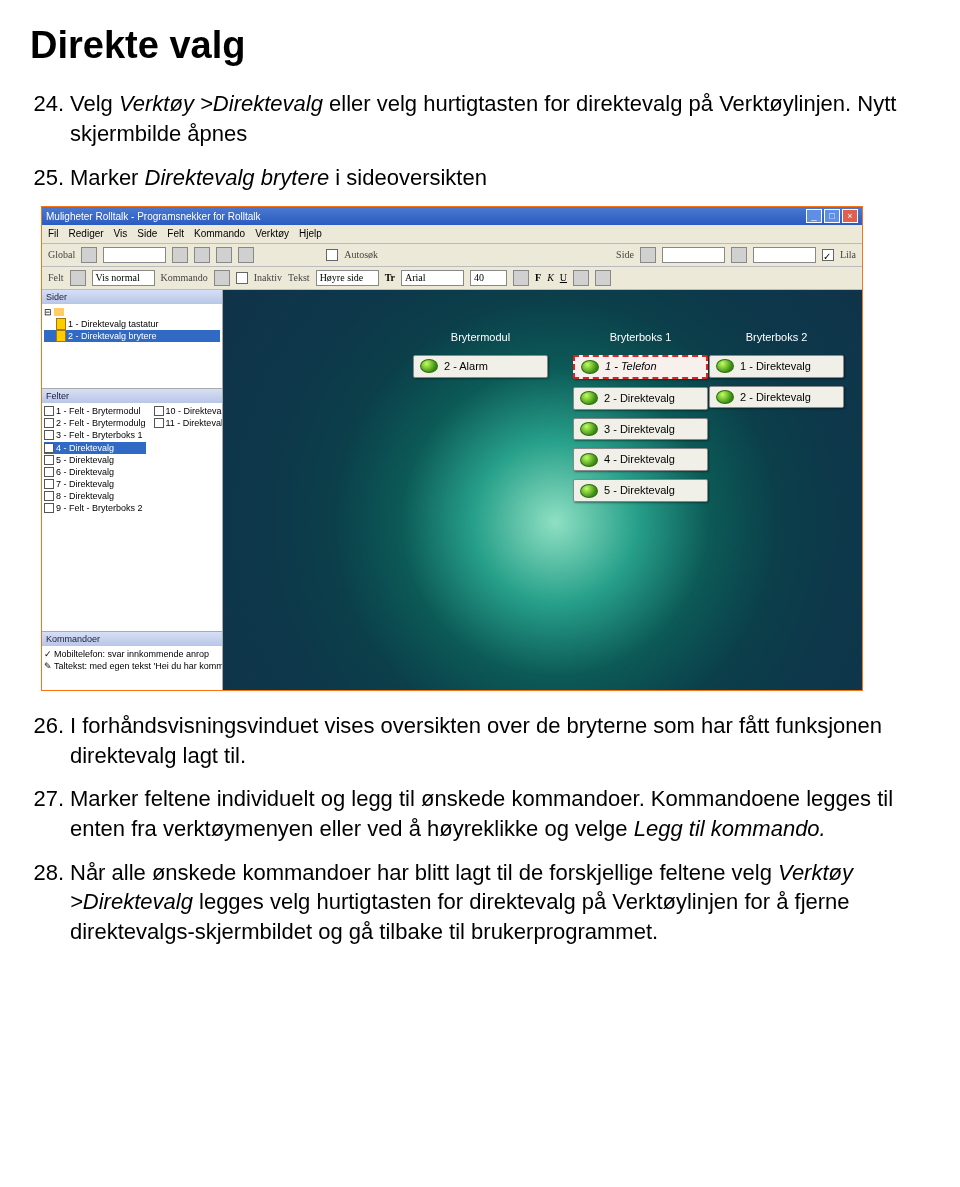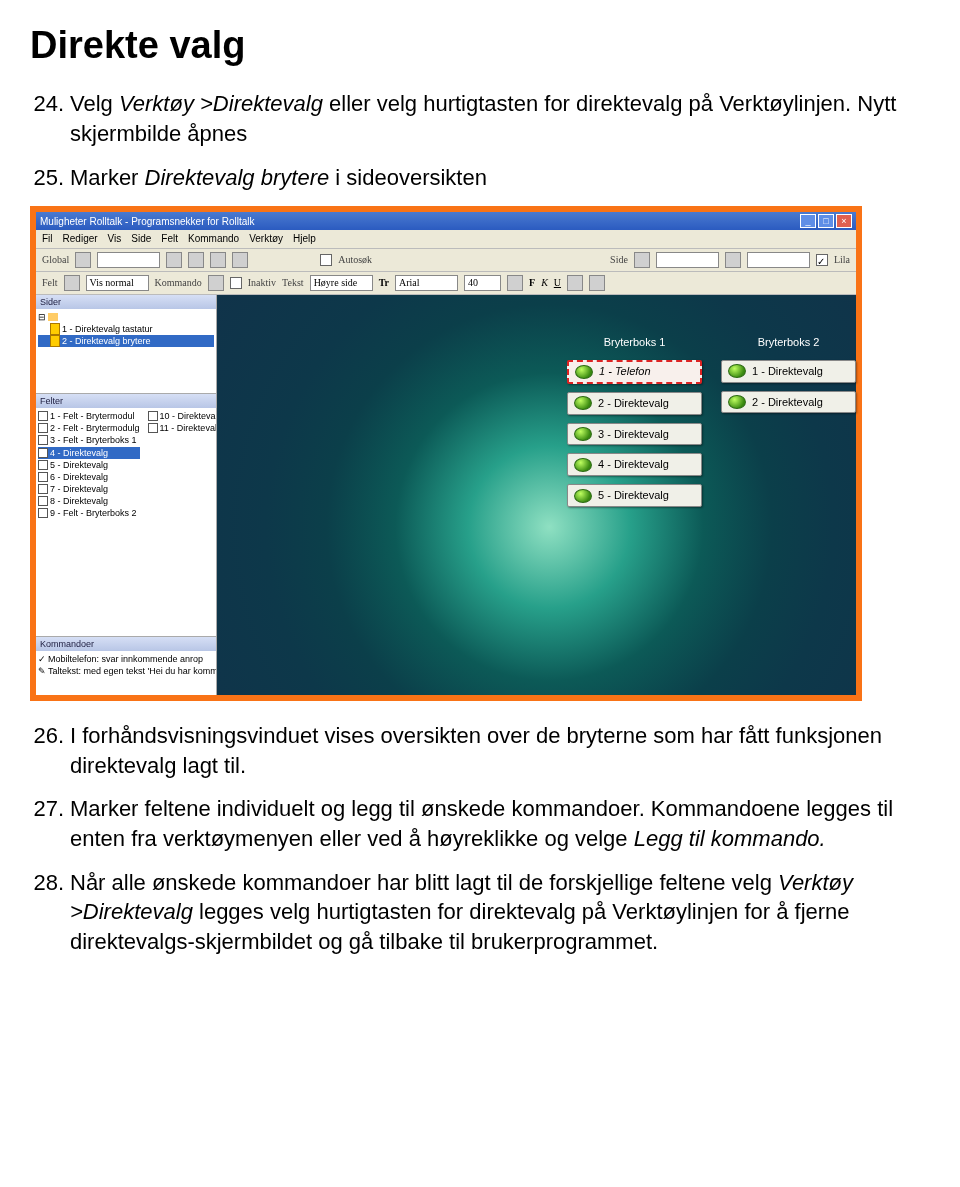--- a/index.html
+++ b/index.html
@@ -28,22 +28,22 @@
   ol.doc-list li .num {
     position: absolute;
     left: -40px;
     width: 34px;
     text-align: right;
   }
   .italic { font-style: italic; text-align: center; }
   
   .shot {
     width: 820px;
-    border: 6px solid #f97316;
-    margin: 10px 0 20px 0;
+    border: 1px solid #f97316;
+    margin: 10px 0 20px 11px;
     font-size: 10px;
     font-family: Tahoma, sans-serif;
     background: #ec4899;
   }
   .titlebar {
     background: linear-gradient(#4a7ad0,#2b5bc0);
     color: #fff;
     display: flex;
     align-items: center;
     justify-content: space-between;
@@ -68,21 +68,21 @@
   .page { width:8px; height:10px; background:#fc0; border:1px solid #aa7700;}
   .felter { background:#fff; flex:1; padding:2px; border-bottom:1px solid #aaa; overflow:hidden;}
   .felter .row { display:flex; align-items:center; gap:2px; font-size:9px; white-space:nowrap;}
   .sq { width:8px; height:8px; border:1px solid #555; background:#fff;}
   .kmd { background:#fff; flex:0 0 40px; padding:2px; overflow:hidden;}
   .kmd .row { font-size:9px; white-space:nowrap;}
   .right { flex:1; background:radial-gradient(circle at 52% 58%, #8fe0c2 0%, #27a08a 20%, #0c5a57 38%, #0b3f4a 55%, #0d384a 70%, #10334a 100%); position:relative;}
   .right .col { position:absolute; top:40px; width:135px;}
   .right .col.h1 { left:190px;}
   .right .col.h2 { left:350px;}
-  .right .col.h3 { left:504px;}
+  .right .col.h3 { left:486px;}
   .colhdr { color:#fff; font-size:11px; text-align:center; margin-bottom:10px;}
   .card { background:#f0f0e8; border:1px solid #888; border-radius:2px; margin-bottom:8px; padding:3px 6px; display:flex; align-items:center; gap:6px; font-size:11px; box-shadow:1px 1px 2px rgba(0,0,0,.4);}
   .card.sel { border:2px dashed #d22; background:#f8f0ec;font-style:italic;}
   .led { width:16px; height:12px; border-radius:50%; background:radial-gradient(circle at 35% 30%, #bfff60, #3a8a10 70%); border:1px solid #2a6a10;}
   .felter2 { display:flex; gap:8px;}
   .felter2 .c { flex:1;}
 </style>
 </head>
 <body>
 
@@ -228,20 +228,27 @@
           </div>
         </div>
       </div>
       <div class="panelhdr">Kommandoer</div>
       <div class="kmd">
         <div class="row">✓ <span>Mobiltelefon: svar innkommende anrop</span></div>
         <div class="row">✎ <span>Taltekst: med egen tekst 'Hei du har komme</span></div>
       </div>
     </div>
     <div class="right">
+      <div class="col h1">
+        <div class="colhdr">Brytermodul</div>
+        <div class="card">
+            <span class="led"></span>
+            <span>2 - Alarm</span>
+          </div>
+      </div>
       <div class="col h2">
         <div class="colhdr">Bryterboks 1</div>
         <div class="card sel">
             <span class="led"></span>
             <span>1 - Telefon</span>
           </div>
         <div class="card">
             <span class="led"></span>
             <span>2 - Direktevalg</span>
           </div>

